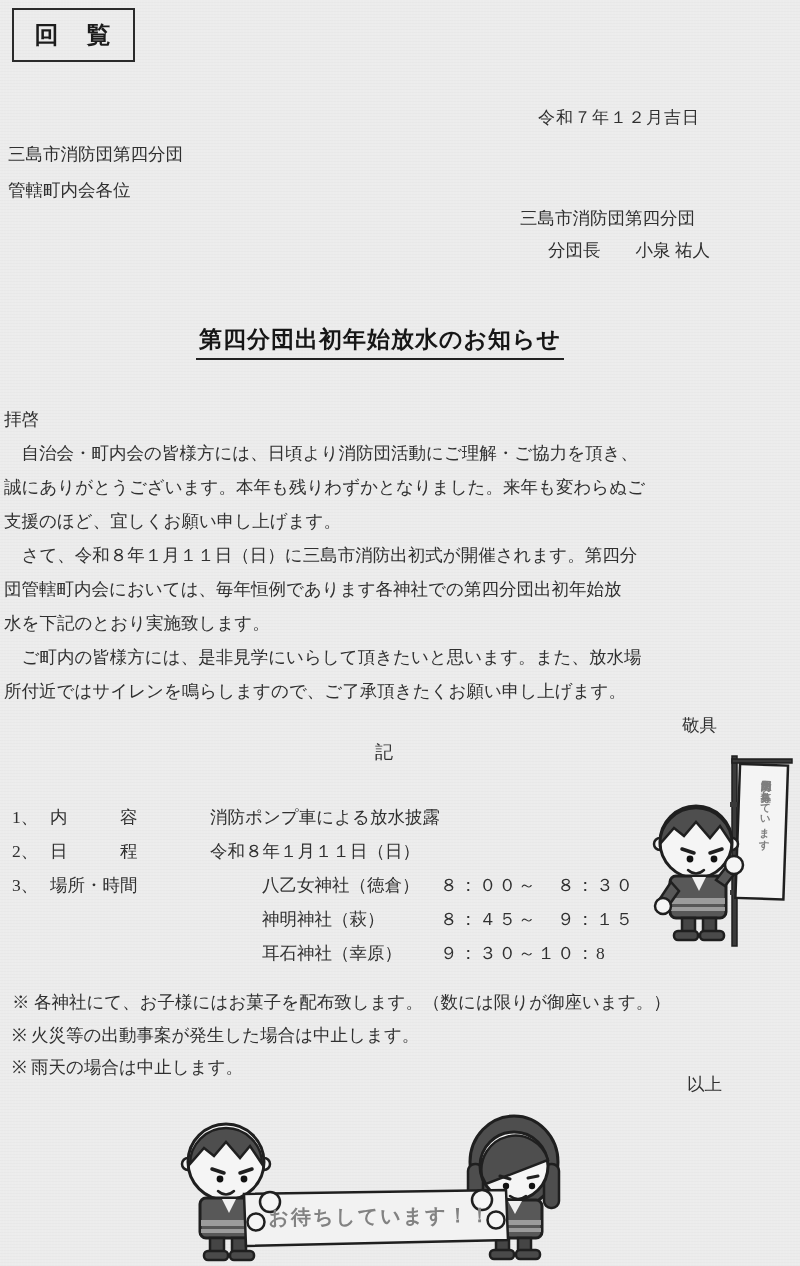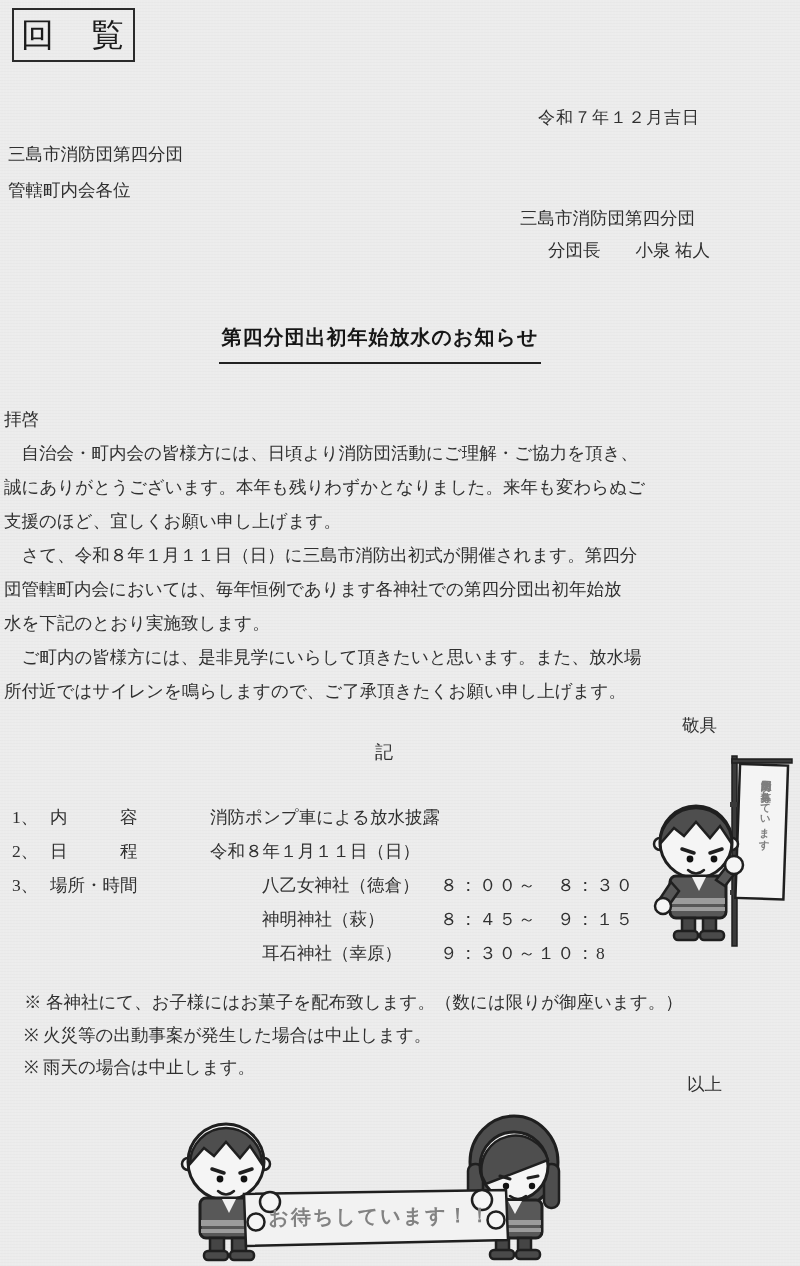--- a/index.html
+++ b/index.html
@@ -9,44 +9,44 @@
     background:#ececec;
     background-image:
       repeating-linear-gradient(0deg, rgba(0,0,0,0.015) 0 1px, transparent 1px 3px),
       repeating-linear-gradient(90deg, rgba(255,255,255,0.05) 0 1px, transparent 1px 3px);
     font-family:"Liberation Serif","DejaVu Serif",serif;
     color:#303030;
   }
   .kairan-box {
     position:absolute; left:12px; top:8px; width:123px; height:54px;
     border:2px solid #2a2a2a; display:flex; align-items:center; justify-content:center;
-    font-size:33px; font-weight:normal; letter-spacing:2px; color:#1c1c1c;
+    font-size:24px; font-weight:bold; letter-spacing:2px; color:#1c1c1c;
   }
   .issue-date { position:absolute; top:106px; right:100px; font-size:17px; letter-spacing:1px; }
   .recipient { position:absolute; left:8px; top:136px; font-size:17.5px; line-height:36px; white-space:pre-line; }
   .sender-org { position:absolute; left:520px; top:206px; font-size:17.5px; }
   .sender-person { position:absolute; left:548px; top:238px; font-size:17.5px; }
   .title-wrap { position:absolute; left:0; top:324px; width:760px; text-align:center; }
   .title-text {
-    display:inline-block; font-size:20px; font-weight:bold; color:#161616;
-    letter-spacing:1px; border-bottom:2px solid #222; padding:0 3px 11px 3px;
+    display:inline-block; font-size:23px; font-weight:bold; color:#161616;
+    letter-spacing:1px; border-bottom:2px solid #222; padding:0 3px 3px 3px;
   }
   .letter { position:absolute; left:4px; top:402px; width:775px; font-size:17.5px; line-height:34px; }
   .para { white-space:pre-line; }
   .closing { text-align:right; padding-right:62px; }
   .ki-heading { position:absolute; left:0; top:740px; width:770px; text-align:center; font-size:18px; letter-spacing:2px; }
   .record-list { position:absolute; left:12px; top:800px; width:770px; font-size:17.5px; line-height:34px; }
   .record-row { white-space:nowrap; }
   .record-row .num { display:inline-block; width:38px; }
   .record-row .label { display:inline-block; width:160px; }
   .schedule { position:absolute; left:222px; top:868px; font-size:17.5px; line-height:34px;margin-left:40px; }
   .schedule-row { white-space:nowrap; }
   .schedule-row .place { display:inline-block; width:178px; }
   .schedule-row .time { display:inline-block; letter-spacing:2px; }
-  .notes { position:absolute; left:12px; top:986px; font-size:17.5px; line-height:32.5px; white-space:pre-line;margin-left:12px; }
+  .notes { position:absolute; left:12px; top:986px; font-size:17.5px; line-height:32.5px; white-space:pre-line; }
   .ijou { position:absolute; top:1072px; right:78px; font-size:17.5px;margin-left:8px; }
   .mascot-right { position:absolute; left:646px; top:750px; width:150px; height:198px; }
   .flag-vtext {
     position:absolute; left:756px; top:772px; height:128px; width:16px;
     writing-mode:vertical-rl; text-orientation:upright;
     font-size:10.5px; font-weight:bold; color:#7e7e7e; letter-spacing:0;
     transform:rotate(2deg); font-family:"Liberation Sans","DejaVu Sans",sans-serif;
   }
   .mascot-bottom { position:absolute; left:180px; top:1106px; width:390px; height:158px; }
   .banner-text {

